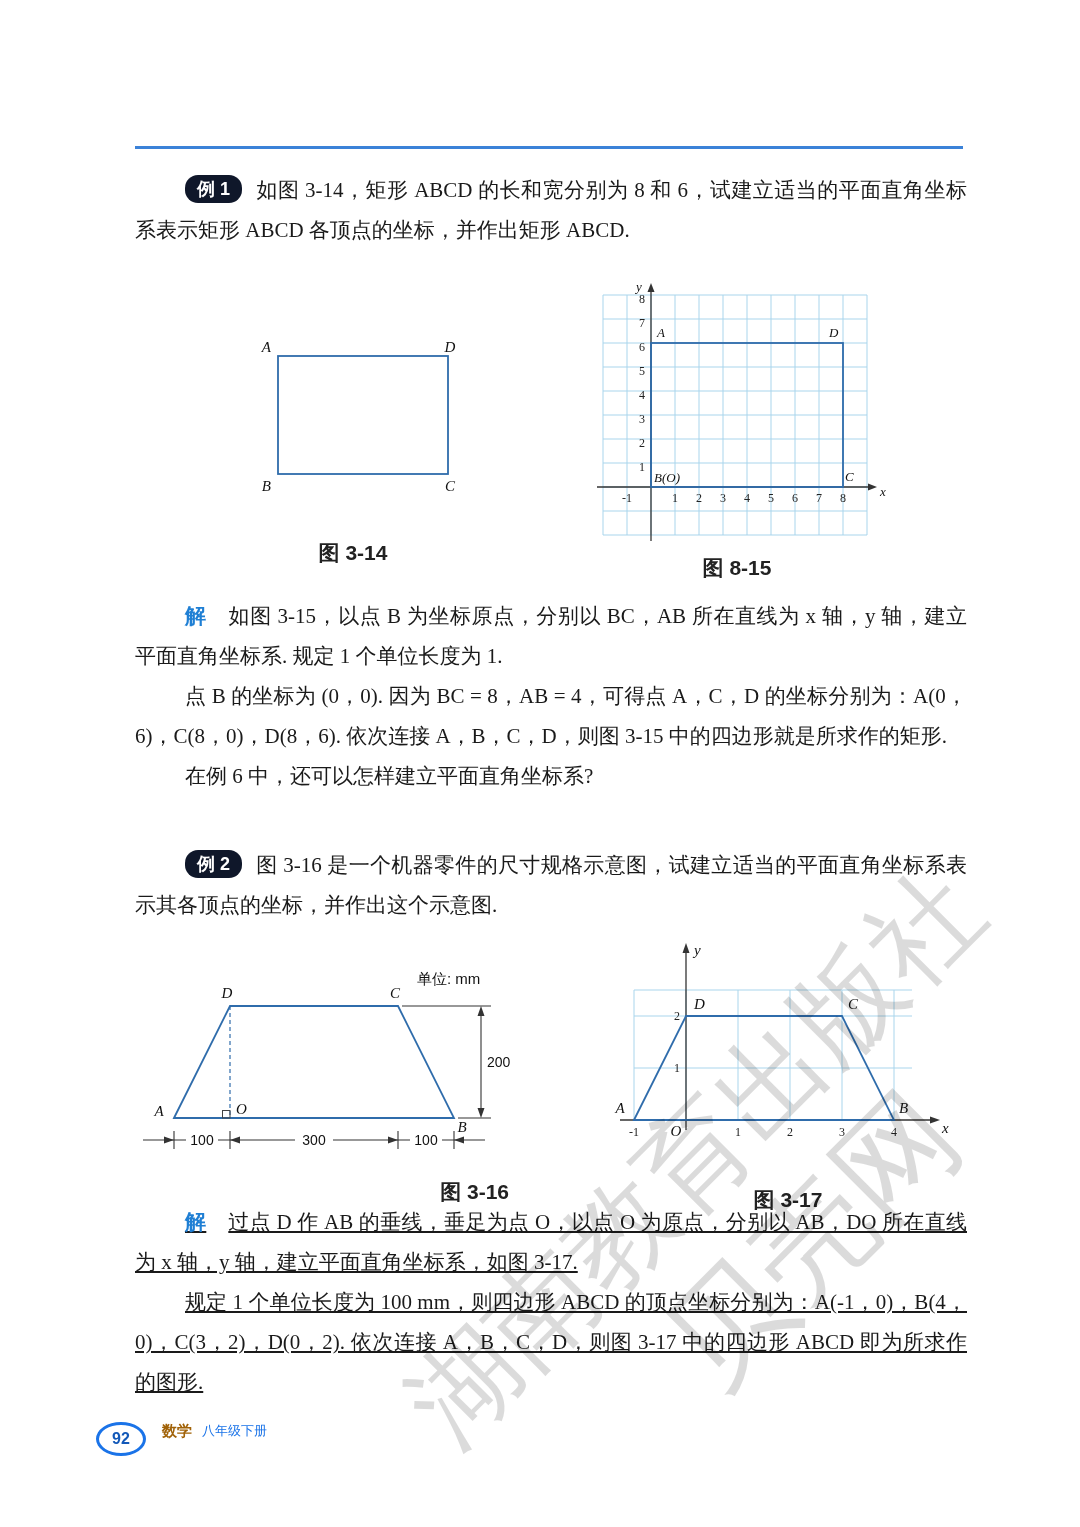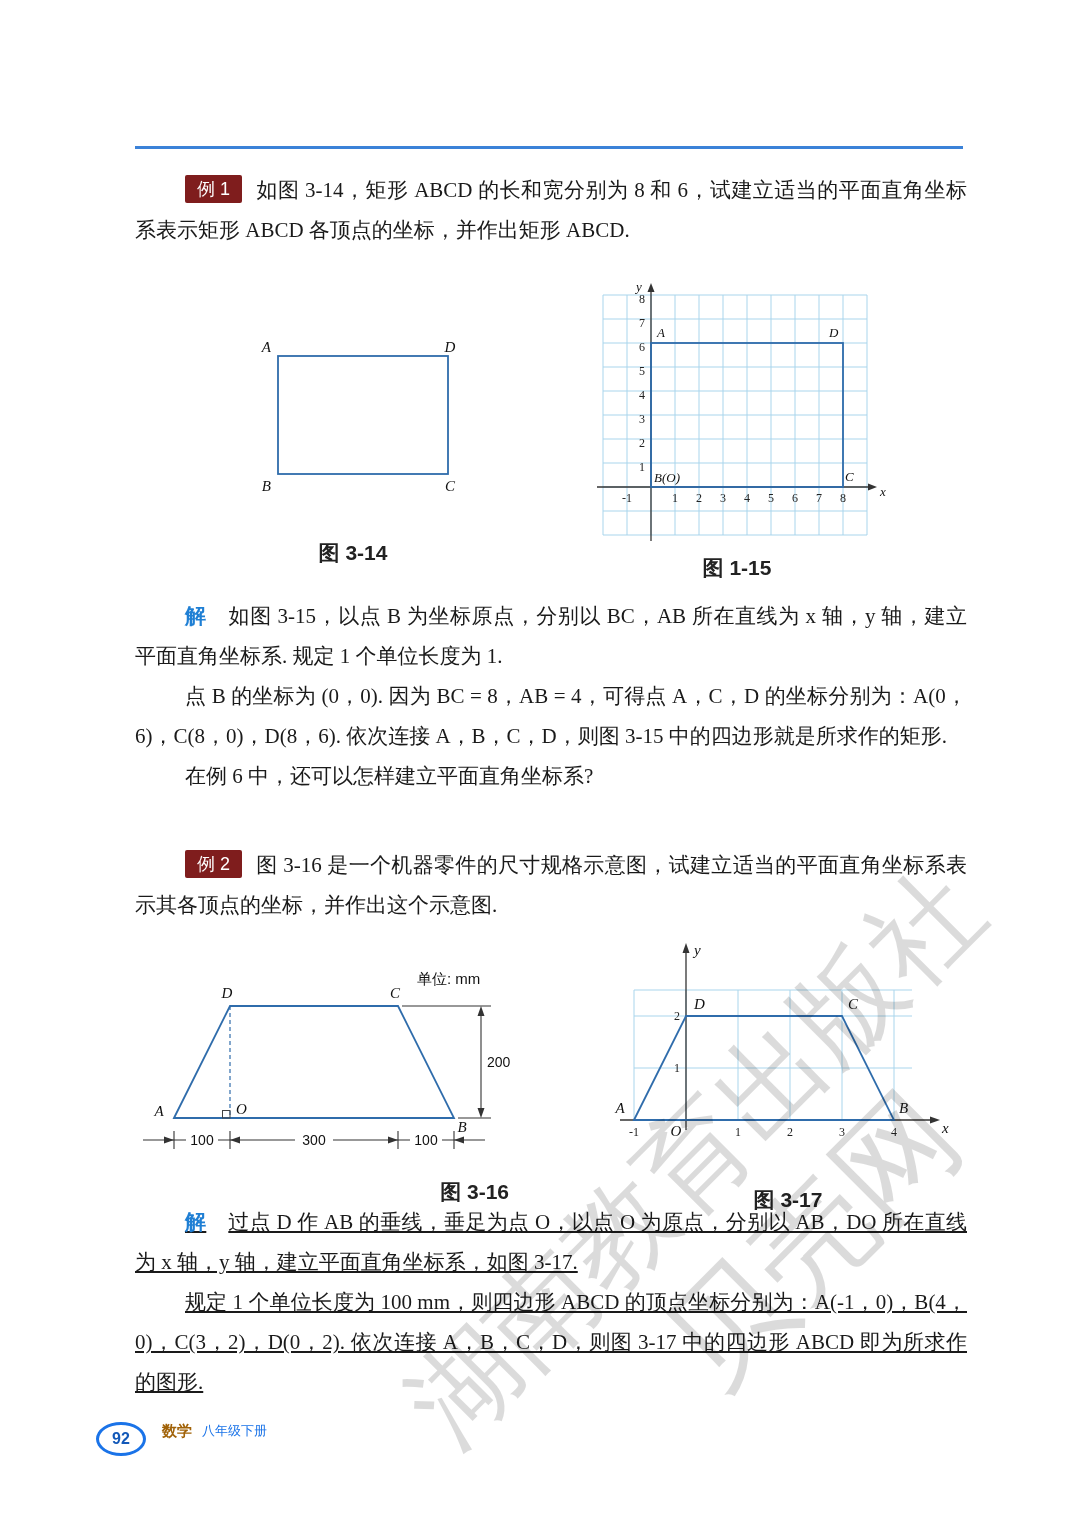--- a/index.html
+++ b/index.html
@@ -6,24 +6,24 @@
   .page {
     position:relative; width:1080px; height:1527px; background:#fff;
     font-family:"Liberation Serif","DejaVu Serif",serif; color:#1a1a1a; overflow:hidden;
   }
   .rule { position:absolute; left:135px; top:146px; width:828px; height:3px; background:#3b82d8; }
 
   .block { position:absolute; left:135px; width:832px; z-index:1; }
   .para { font-size:21px; line-height:40px; text-indent:50px; margin:0; text-align:justify; }
 
   .badge {
-    display:inline-block; background:#7f1d1d; color:#fff;
+    display:inline-block; background:#0f172a; color:#fff;
     font-family:"Liberation Sans","DejaVu Sans",sans-serif;
-    font-size:18px; font-weight:400; line-height:1; padding:5px 12px;
-    border-radius:2px; margin-right:14px; vertical-align:2px; text-indent:0;
+    font-size:18px; font-weight:700; line-height:1; padding:5px 12px;
+    border-radius:13px; margin-right:14px; vertical-align:2px; text-indent:0;
   }
   .jie { color:#1f7fd4; font-weight:700; margin-right:22px; }
 
   .fig { position:absolute; z-index:1; }
   .caption {
     font-family:"Liberation Sans","DejaVu Sans",sans-serif;
     font-size:21px; font-weight:700; color:#222; text-align:center;
   }
   svg { overflow:visible; display:block; }
   .grid  { stroke:#a9d5ec; stroke-width:1; fill:none; }
@@ -109,21 +109,21 @@
       <text x="40" y="227" text-anchor="middle" class="num">-1</text>
       <text x="88" y="227" text-anchor="middle" class="num">1</text>
       <text x="112" y="227" text-anchor="middle" class="num">2</text>
       <text x="136" y="227" text-anchor="middle" class="num">3</text>
       <text x="160" y="227" text-anchor="middle" class="num">4</text>
       <text x="184" y="227" text-anchor="middle" class="num">5</text>
       <text x="208" y="227" text-anchor="middle" class="num">6</text>
       <text x="232" y="227" text-anchor="middle" class="num">7</text>
       <text x="256" y="227" text-anchor="middle" class="num">8</text>
     </svg>
-    <div class="caption" style="margin-top:4px;">图 1-15</div>
+    <div class="caption" style="margin-top:4px;">图 8-15</div>
   </div>
 
   <div class="block" style="top:596px;">
     <p class="para"><span class="jie">解</span><span>如图 3-15，以点 B 为坐标原点，分别以 BC，AB 所在直线为 x 轴，y 轴，建立平面直角坐标系. 规定 1 个单位长度为 1.</span></p>
     <p class="para">点 B 的坐标为 (0，0). 因为 BC = 8，AB = 4，可得点 A，C，D 的坐标分别为：A(0，6)，C(8，0)，D(8，6). 依次连接 A，B，C，D，则图 3-15 中的四边形就是所求作的矩形.</p>
     <p class="para">在例 6 中，还可以怎样建立平面直角坐标系?</p>
   </div>
 
   <div class="block" style="top:845px;">
     <p class="para"><span class="badge">例 2</span><span>图 3-16 是一个机器零件的尺寸规格示意图，试建立适当的平面直角坐标系表示其各顶点的坐标，并作出这个示意图.</span></p>

